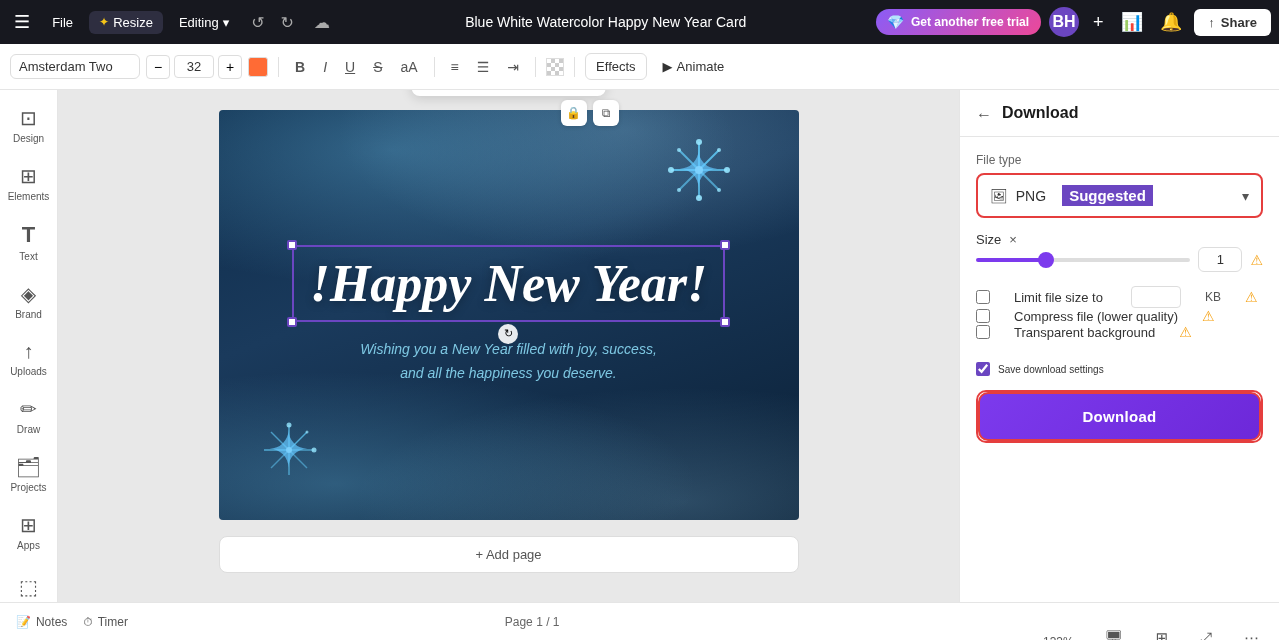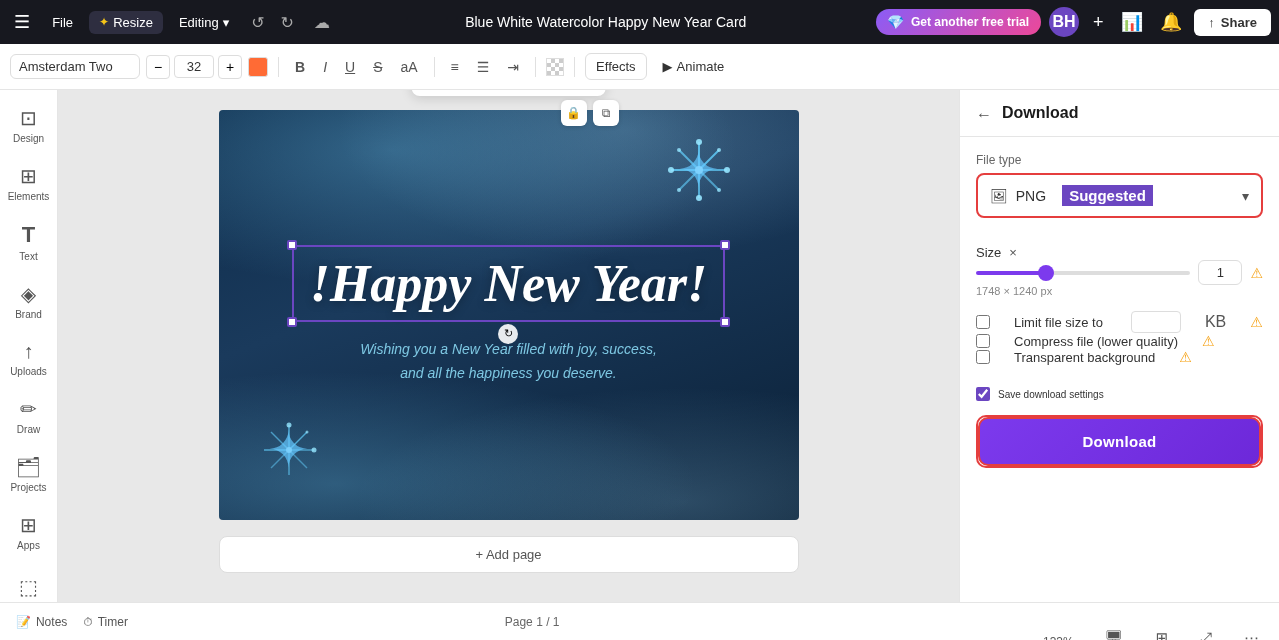--- a/index.html
+++ b/index.html
@@ -234,21 +234,21 @@
       display: flex; align-items: center; justify-content: space-between; cursor: pointer;
       background: white;
     }
     .file-type-left { display: flex; align-items: center; gap: 8px; font-size: 14px; color: #333; font-weight: 500; }
     .suggested-badge {
       background: #6b46c1; color: white; font-size: 15px; font-weight: 600;
       padding: 2px 7px; border-radius: 0; margin-left: 8px;
     }
     .chevron-down { color: #555; font-size: 14px; }
     .size-row {
-      display: flex; align-items: center; gap: 8px; margin-top: 13px;
+      display: flex; align-items: center; gap: 8px;
     }
     .size-label { font-size: 13px; color: #333; font-weight: 500; }
     .size-x { font-size: 13px; color: #555; cursor: pointer; }
     .size-slider-row { display: flex; align-items: center; gap: 8px; }
     .size-slider {
       flex: 1; -webkit-appearance: none; height: 4px;
       background: linear-gradient(to right, #7c3aed 0%, #7c3aed 30%, #ddd 30%);
       border-radius: 4px; outline: none; cursor: pointer;
     }
     .size-slider::-webkit-slider-thumb {
@@ -262,21 +262,21 @@
     .size-warn { color: #f59e0b; font-size: 14px; }
     .size-px { font-size: 11px; color: #888; }
     .checkbox-row {
       display: flex; align-items: center; gap: 24px; font-size: 13px; color: #333;
     }
     .checkbox-row input[type=checkbox] { width: 14px; height: 14px; cursor: pointer; accent-color: #6b46c1; }
     .checkbox-row .limit-input {
       width: 50px; border: 1px solid #ddd; border-radius: 4px; padding: 3px 6px;
       font-size: 12px; margin-left: 4px;
     }
-    .checkbox-row .kb-label { font-size: 16px; color: #555; }
+    .checkbox-row .kb-label { font-size: 12px; color: #555; }
     .pro-badge { color: #f59e0b; font-size: 14px; }
     .preferences-label { font-size: 13px; font-weight: 600; color: #333; }
     .save-row { display: flex; align-items: center; gap: 8px; }
     .save-checkbox { width: 14px; height: 14px; accent-color: #6b46c1; }
     .save-label { font-size: 10px; color: #333; }
     .download-btn {
       width: 100%; padding: 14px; background: linear-gradient(135deg, #7c3aed, #6d28d9);
       color: white; border: none; border-radius: 10px; font-size: 15px; font-weight: 600;
       cursor: pointer; letter-spacing: 0.3px;
       border: 2px solid #e53e3e;
@@ -528,21 +528,20 @@
       <div>
         <div class="size-row">
           <span class="size-label">Size</span>
           <span class="size-x">×</span>
         </div>
         <div class="size-slider-row">
           <input type="range" class="size-slider" min="0.1" max="3" step="0.1" value="1" style="">
           <input type="text" class="size-input" value="1" style="">
           <span class="size-warn">⚠</span>
         </div>
-        <div class="size-px">1748 × 1240 px</div>
       </div>
 
       <div>
         <div class="checkbox-row">
           <input type="checkbox" style="">
           <span>Limit file size to</span>
           <input type="text" class="limit-input" style="">
           <span class="kb-label">KB</span>
           <span class="pro-badge">⚠</span>
         </div>

